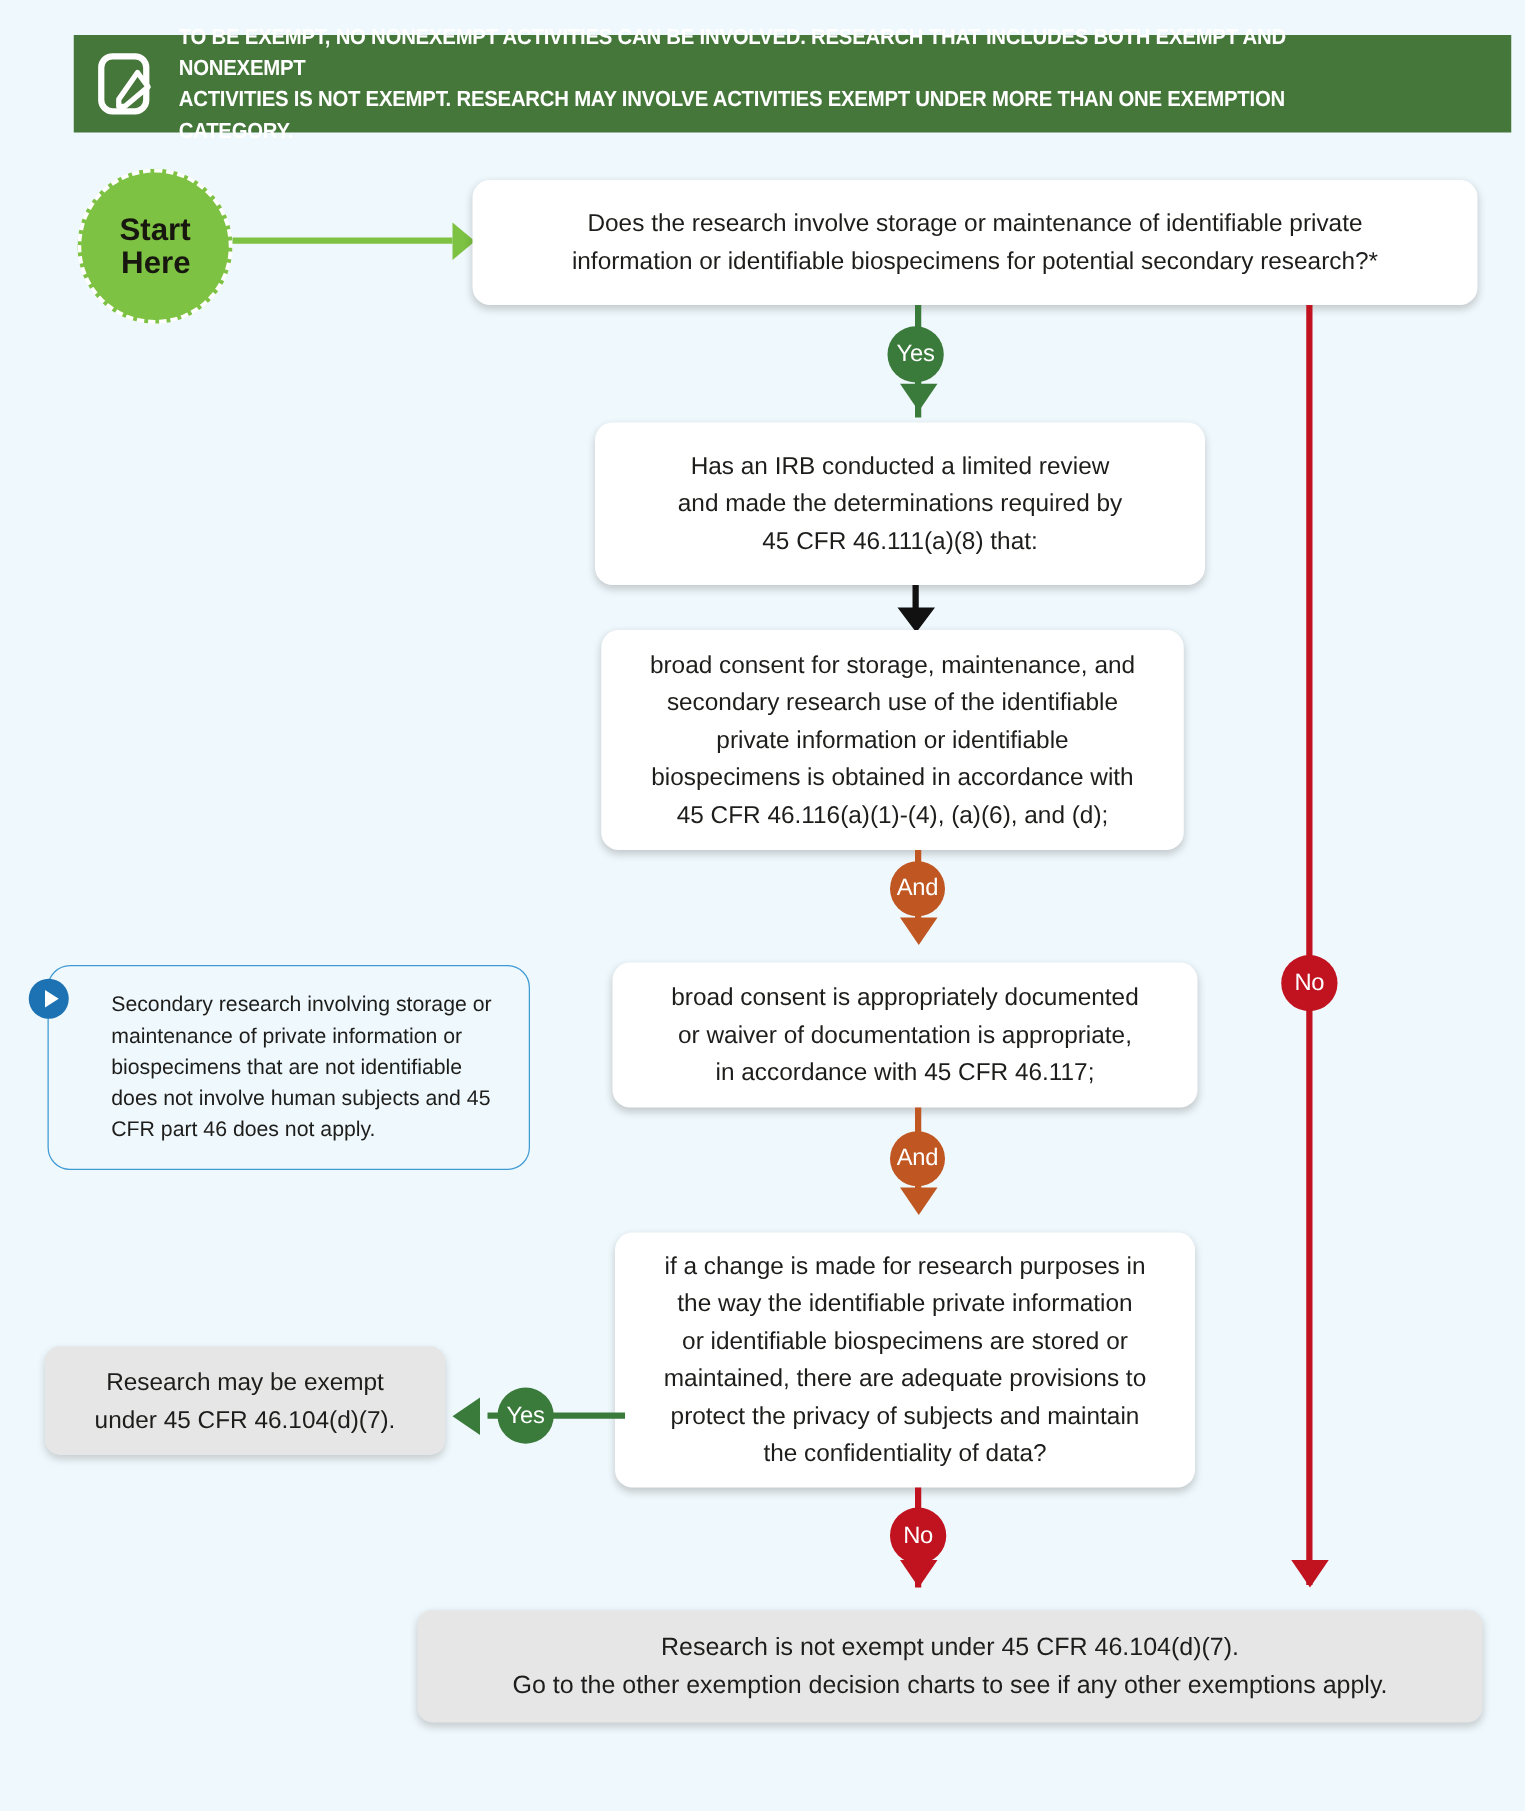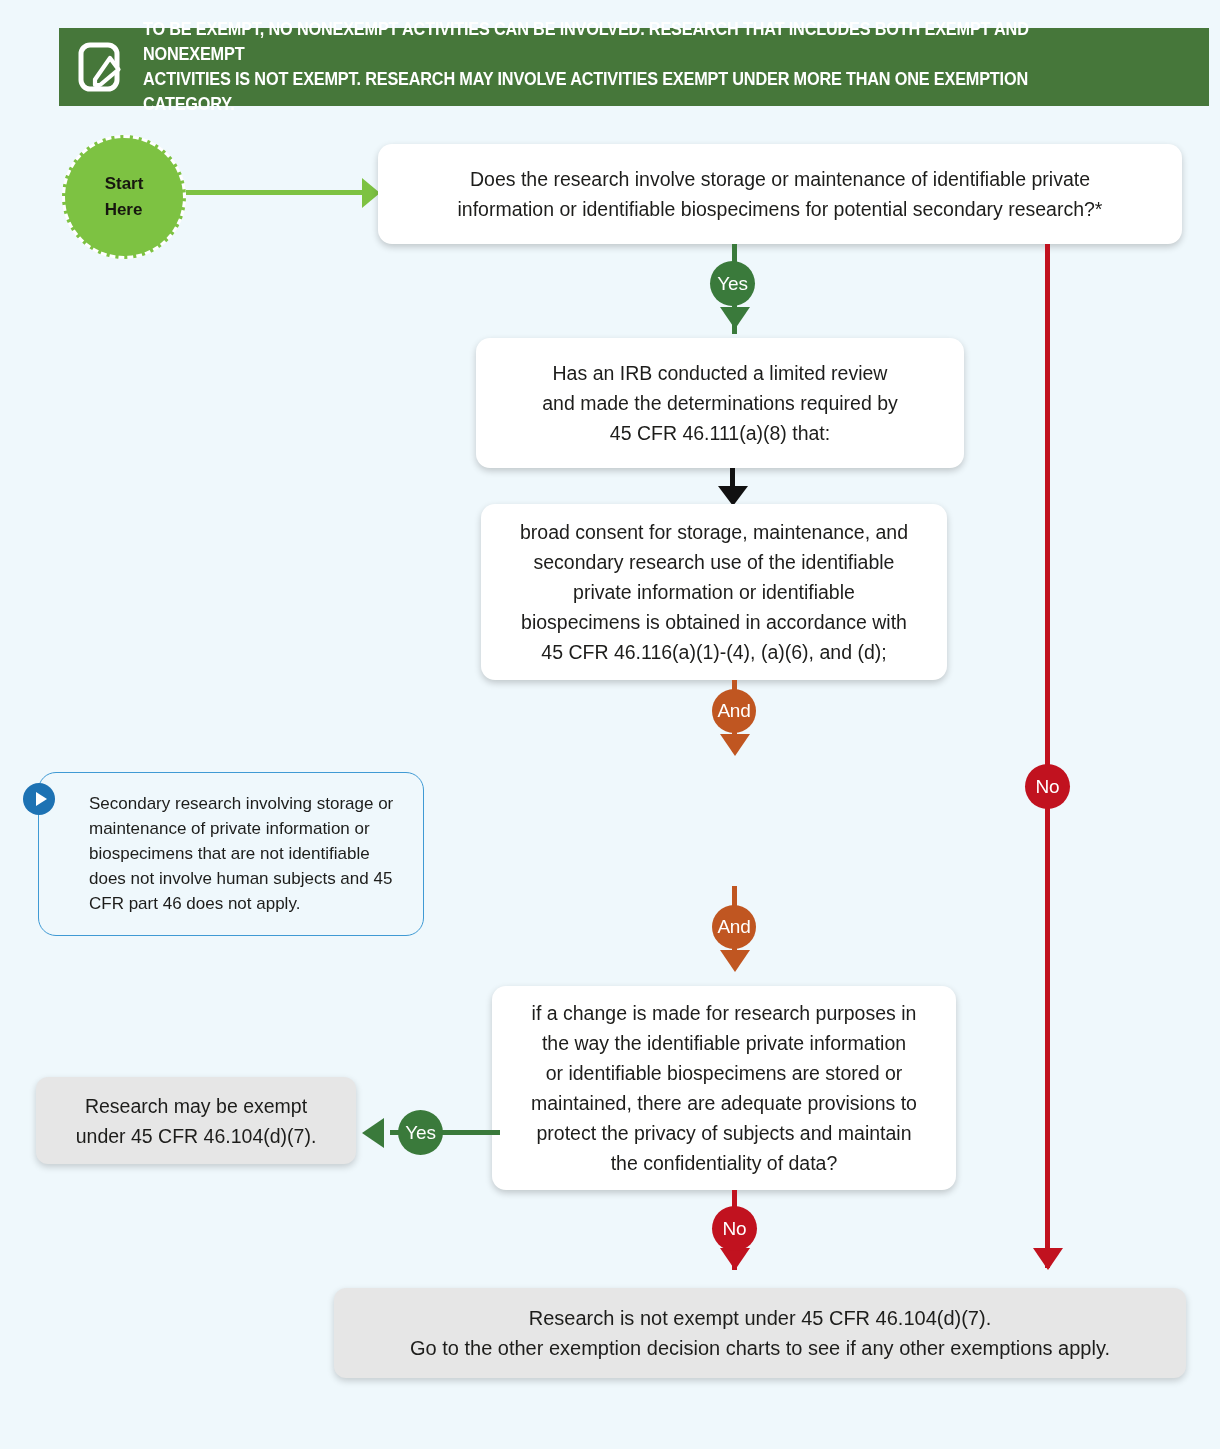--- a/index.html
+++ b/index.html
@@ -55,23 +55,23 @@
     top: 135px;
     width: 124px;
     height: 124px;
     border-radius: 50%;
     background: #7dc242;
     border: 3px dashed #ffffff;
     box-sizing: border-box;
     display: flex;
     align-items: center;
     justify-content: center;
-    text-align: left;
+    text-align: right;
     color: #17170f;
-    font-size: 17px;
+    font-size: 25px;
     font-weight: bold;
     line-height: 26px;
     white-space: pre-line;
   }
 
   
   .box {
     position: absolute;
     box-sizing: border-box;
     display: flex;
@@ -219,20 +219,23 @@
   <div class="box box-white" style="left:481px; top:504px; width:466px; height:176px;">broad consent for storage, maintenance, and
 secondary research use of the identifiable
 private information or identifiable
 biospecimens is obtained in accordance with
 45 CFR 46.116(a)(1)-(4), (a)(6), and (d);</div>
 
   <div class="vline" style="left:732px; top:680px; height:72px; background:#c05621;"></div>
   <div class="arrow-down" style="left:719.5px; top:734px; border-top:22px solid #c05621;"></div>
   <div class="badge badge-orange" style="left:712px; top:689px; width:44px; height:44px;">And</div>
 
+  <div class="box box-white" style="left:490px; top:770px; width:468px; height:116px;">broad consent is appropriately documented
+or waiver of documentation is appropriate,
+in accordance with 45 CFR 46.117;</div>
 
   <div class="vline" style="left:732px; top:886px; height:72px; background:#c05621;"></div>
   <div class="arrow-down" style="left:719.5px; top:950px; border-top:22px solid #c05621;"></div>
   <div class="badge badge-orange" style="left:712px; top:905px; width:44px; height:44px;">And</div>
 
   <div class="box box-white" style="left:492px; top:986px; width:464px; height:204px;">if a change is made for research purposes in
 the way the identifiable private information
 or identifiable biospecimens are stored or
 maintained, there are adequate provisions to
 protect the privacy of subjects and maintain

